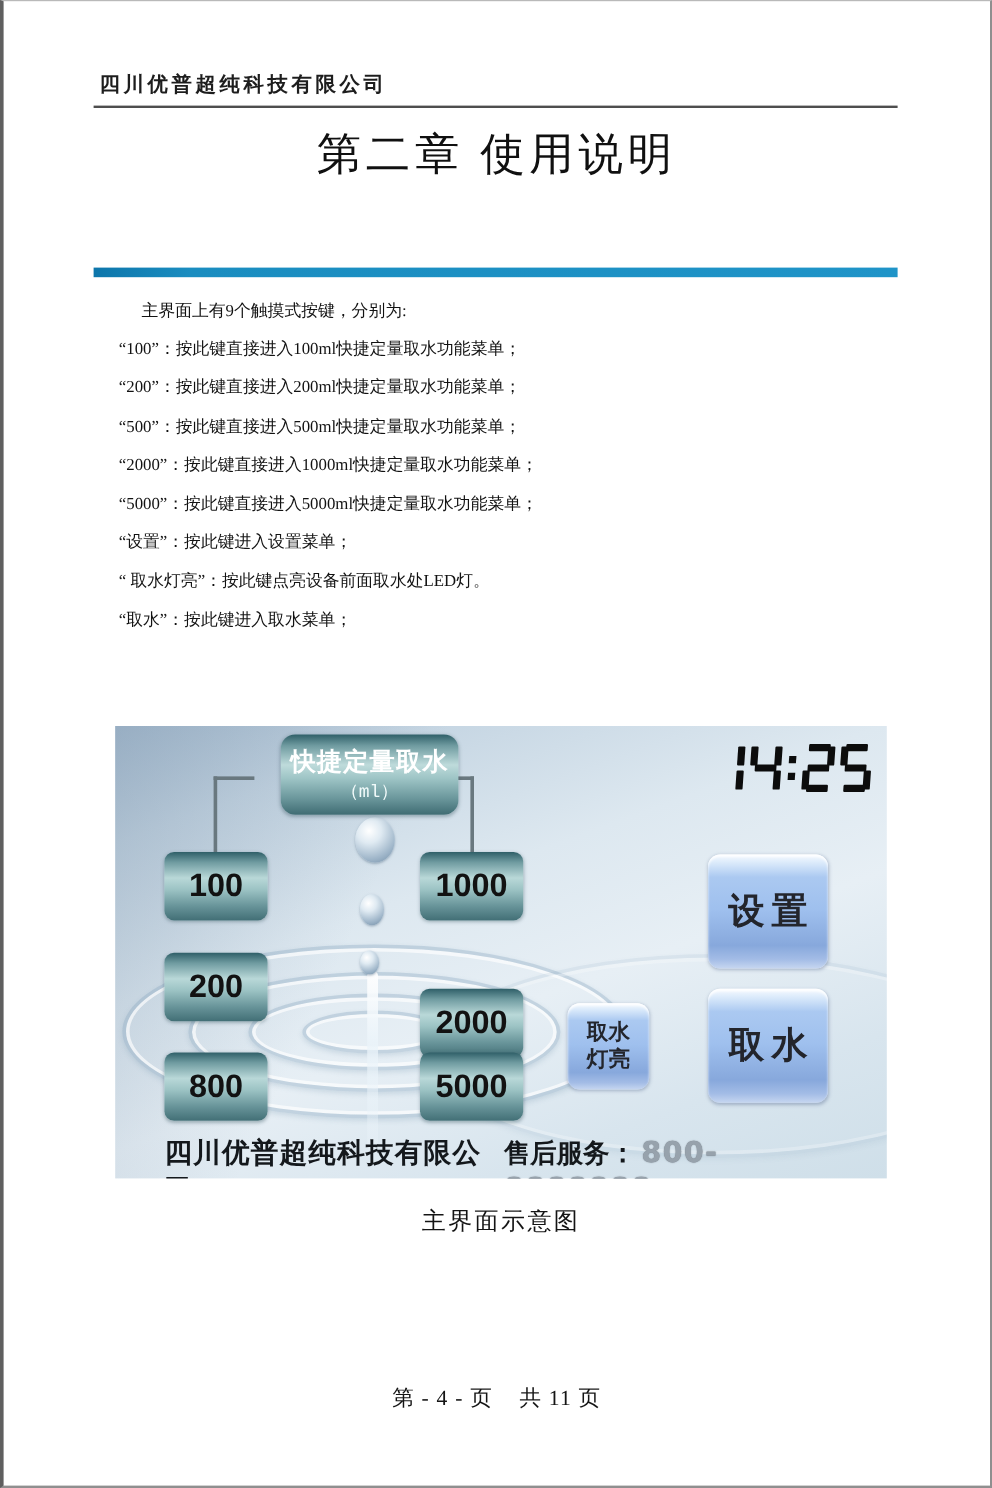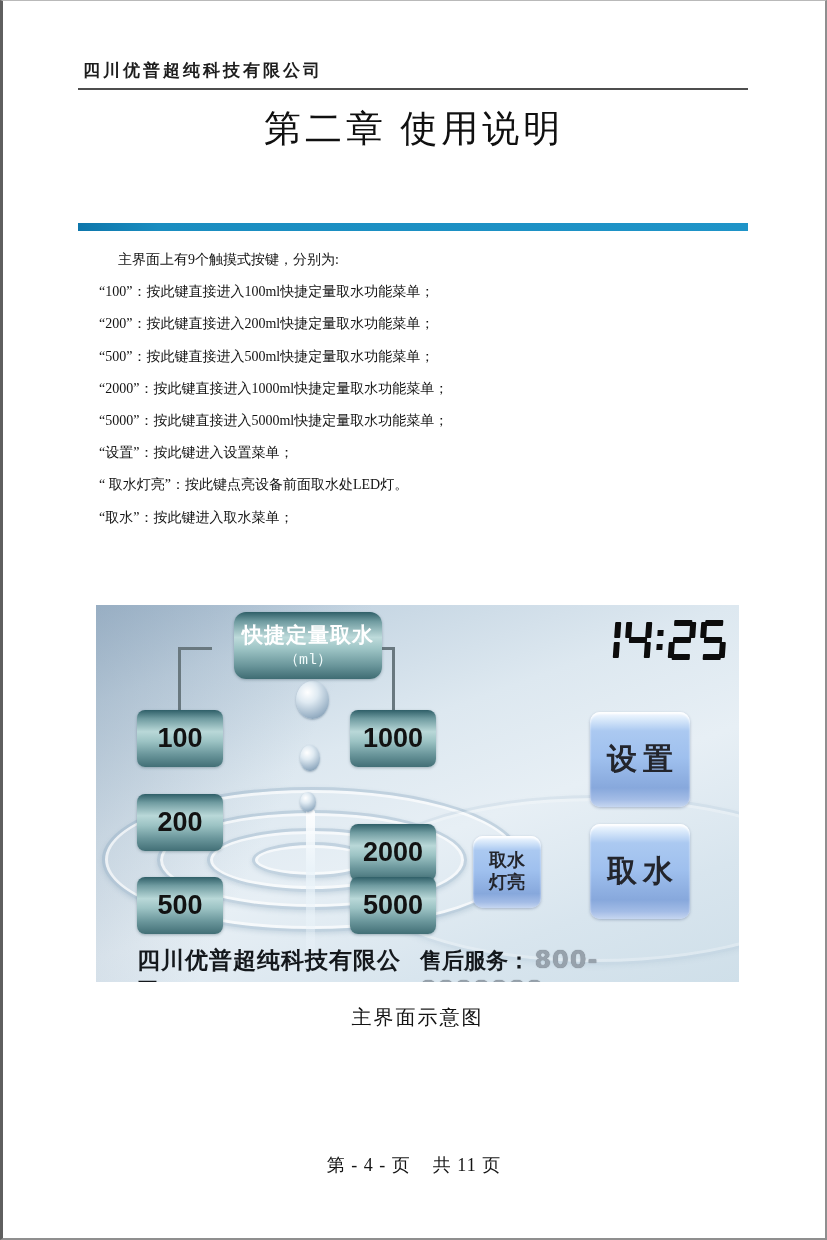--- a/index.html
+++ b/index.html
@@ -189,21 +189,21 @@
             <span class="seg seg-g"></span>
             <span class="seg seg-c"></span>
             <span class="seg seg-d"></span>
           </div>
         </div>
 
       <div class="vbtn v100">100</div>
       <div class="vbtn v1000">1000</div>
       <div class="vbtn v200">200</div>
       <div class="vbtn v2000">2000</div>
-      <div class="vbtn v500">500</div>
+      <div class="vbtn v500">800</div>
       <div class="vbtn v5000">5000</div>
 
       <div class="bluebtn settings">设置</div>
       <div class="bluebtn dispense">取水</div>
       <div class="bluebtn light">
         <span>取水</span>
         <span>灯亮</span>
       </div>
 
       <div class="screen-footer">

